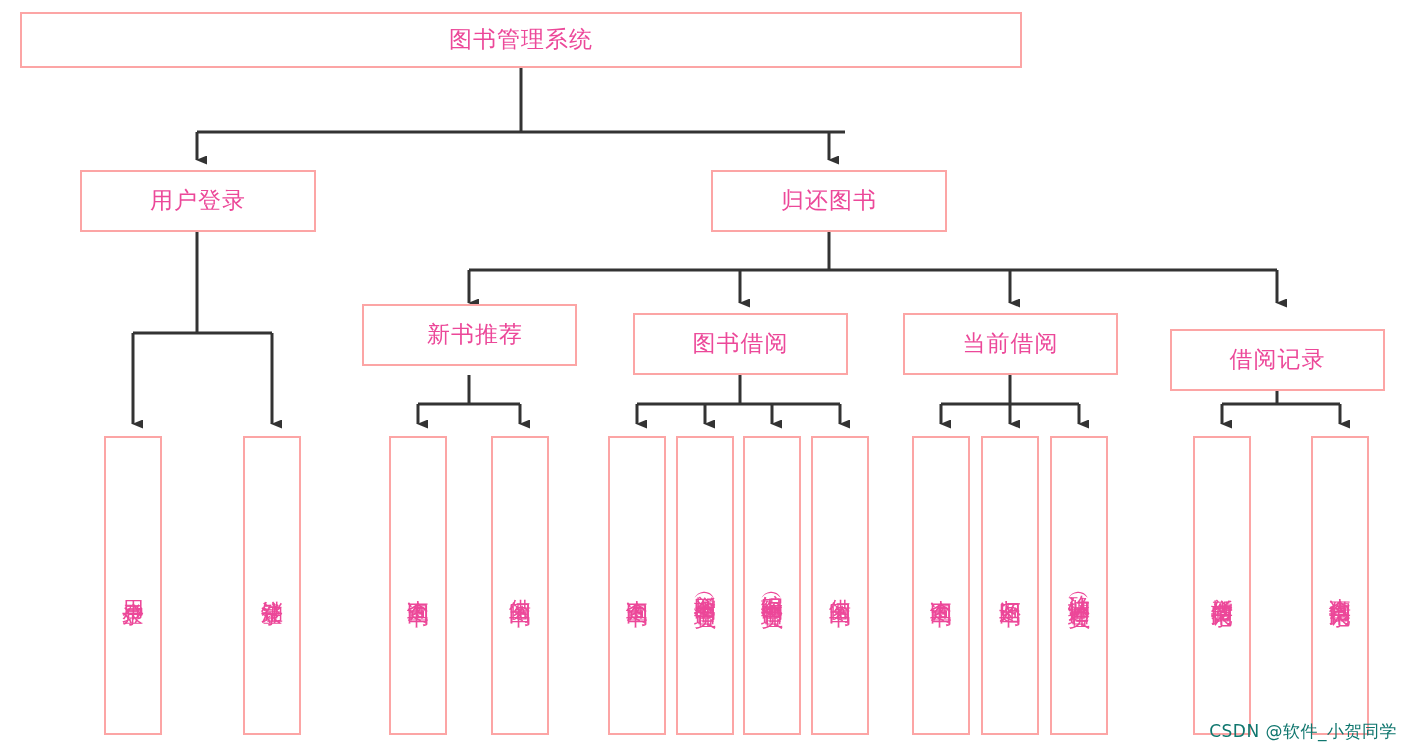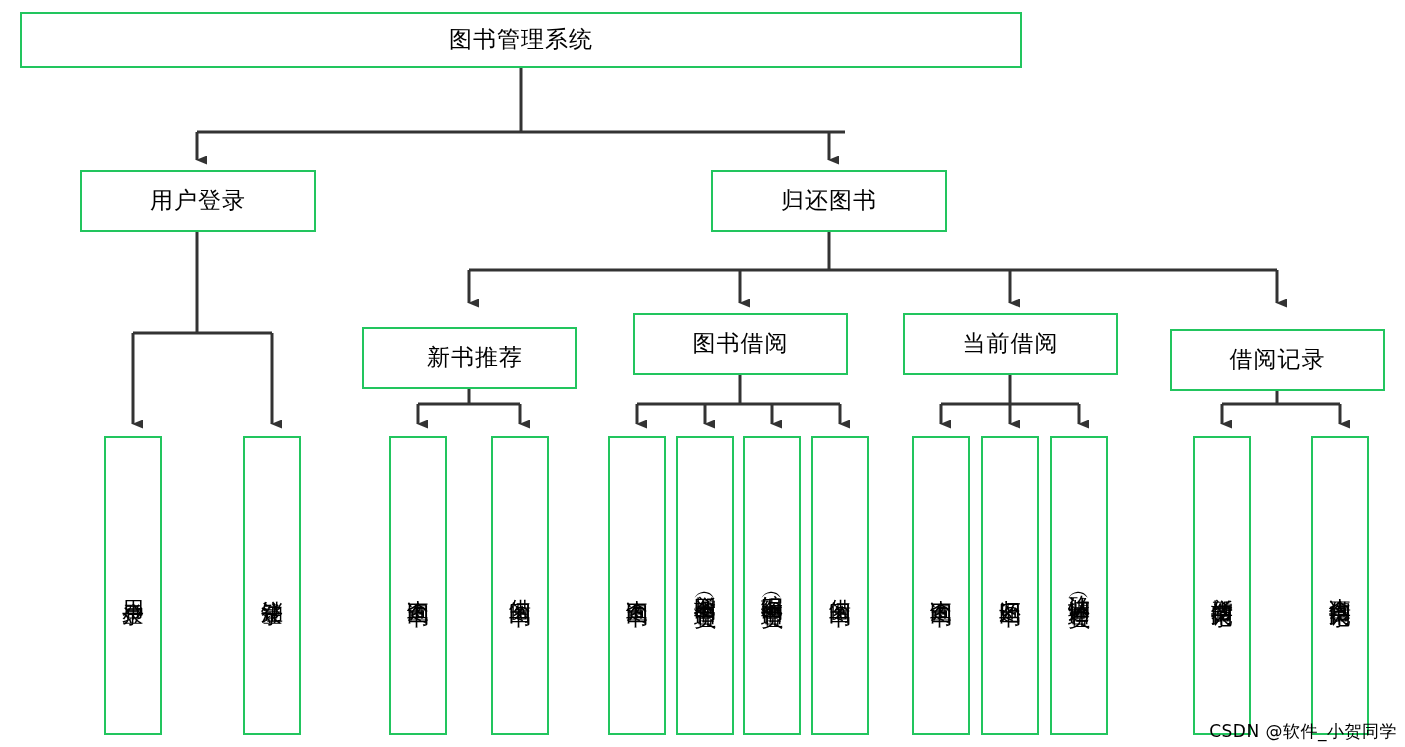--- a/index.html
+++ b/index.html
@@ -23,25 +23,25 @@
     left: 0;
     top: 0;
     width: 1405px;
     height: 747px;
     pointer-events: none;
   }
   .node {
     position: absolute;
     box-sizing: border-box;
     background: #ffffff;
-    border: 2px solid #22c55e;
+    border: 2px solid #fca5a5;
     display: flex;
     align-items: center;
     justify-content: center;
-    color: #000000;
+    color: #ec4899;
   }
   .node-h {
     font-size: 23px;
     line-height: 1.2;
     letter-spacing: 1px;
     white-space: nowrap;
   }
   .node-v {
     font-size: 22px;
     line-height: 1.28;
@@ -55,21 +55,21 @@
   }
   .node-v > span {
     display: block;
     text-align: center;
   }
   .watermark {
     position: absolute;
     right: 8px;
     bottom: 4px;
     font-size: 17px;
-    color: #000000;
+    color: #0f766e;
     letter-spacing: 0.5px;
     white-space: nowrap;
     font-family: "DejaVu Sans", "Liberation Sans", sans-serif;
   }
 </style>
 </head>
 <body>
 
 <div id="canvas">
 
@@ -128,21 +128,21 @@
   </div>
 
   <div class="node node-h" style="left:80px; top:170px; width:236px; height:62px;">
     <span>用户登录</span>
   </div>
 
   <div class="node node-h" style="left:711px; top:170px; width:236px; height:62px;">
     <span>归还图书</span>
   </div>
 
-  <div class="node node-h" style="left:362px; top:327px; width:215px; height:62px;padding-left:11px;">
+  <div class="node node-h" style="left:362px; top:304px; width:215px; height:62px;padding-left:11px;">
     <span>新书推荐</span>
   </div>
 
   <div class="node node-h" style="left:903px; top:313px; width:215px; height:62px;">
     <span>当前借阅</span>
   </div>
 
   <div class="node node-h" style="left:633px; top:313px; width:215px; height:62px;">
     <span>图书借阅</span>
   </div>

